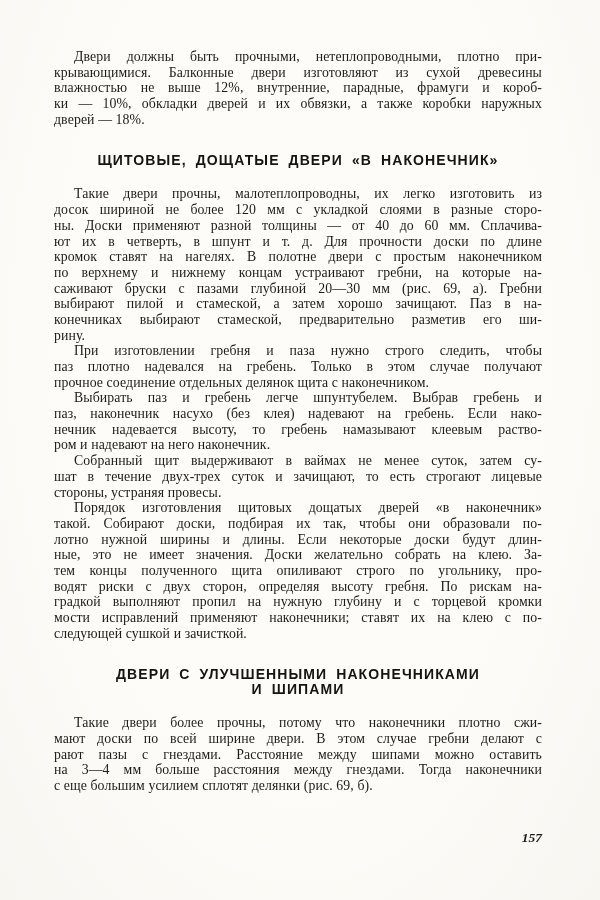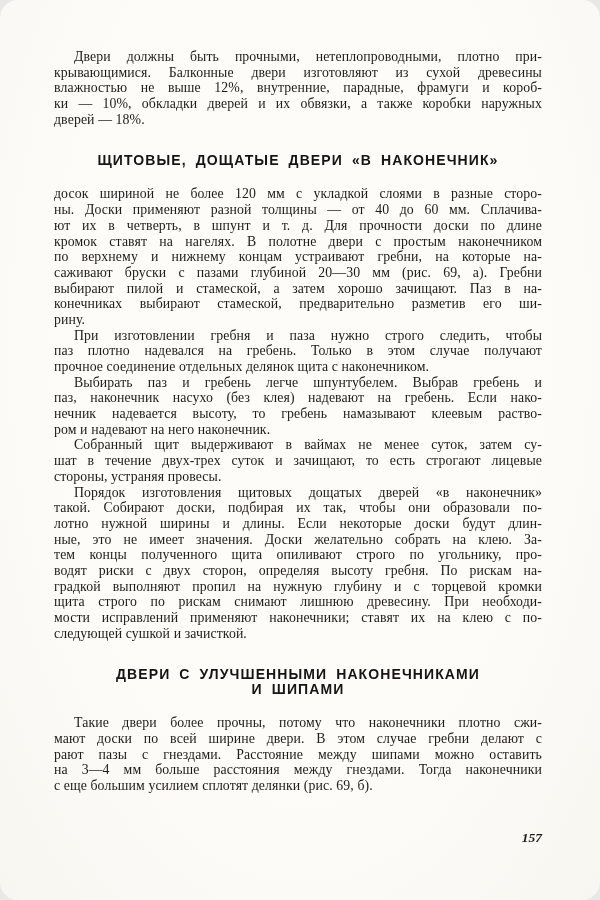--- a/index.html
+++ b/index.html
@@ -11,21 +11,20 @@
     position: relative;
     width: 600px;
     height: 900px;
     margin: 0 auto;
     box-sizing: border-box;
     padding: 49px 58px 10px 54px;
     background: radial-gradient(ellipse at 50% 38%, #fdfcf8 55%, #f7f6f1 100%);
     color: #1d1b18;
     font-family: "Liberation Serif", "DejaVu Serif", serif;
     overflow: hidden;
-    border-radius: 18px;
   }
   .content {
     width: 488px;
   }
   .para {
     margin: 0;
     padding: 0;
   }
   .line {
     font-size: 13.8px;
@@ -75,20 +74,21 @@
         <div class="line first">Двери должны быть прочными, нетеплопроводными, плотно при-</div>
         <div class="line">крывающимися. Балконные двери изготовляют из сухой древесины</div>
         <div class="line">влажностью не выше 12%, внутренние, парадные, фрамуги и короб-</div>
         <div class="line">ки — 10%, обкладки дверей и их обвязки, а также коробки наружных</div>
         <div class="line last">дверей — 18%.</div>
       </div>
       <div class="heading">
         <div class="hline">ЩИТОВЫЕ, ДОЩАТЫЕ ДВЕРИ «В НАКОНЕЧНИК»</div>
       </div>
       <div class="para">
+        <div class="line first">Такие двери прочны, малотеплопроводны, их легко изготовить из</div>
         <div class="line">досок шириной не более 120 мм с укладкой слоями в разные сторо-</div>
         <div class="line">ны. Доски применяют разной толщины — от 40 до 60 мм. Сплачива-</div>
         <div class="line">ют их в четверть, в шпунт и т. д. Для прочности доски по длине</div>
         <div class="line">кромок ставят на нагелях. В полотне двери с простым наконечником</div>
         <div class="line">по верхнему и нижнему концам устраивают гребни, на которые на-</div>
         <div class="line">саживают бруски с пазами глубиной 20—30 мм (рис. 69, а). Гребни</div>
         <div class="line">выбирают пилой и стамеской, а затем хорошо зачищают. Паз в на-</div>
         <div class="line">конечниках выбирают стамеской, предварительно разметив его ши-</div>
         <div class="line last">рину.</div>
       </div>
@@ -109,21 +109,20 @@
         <div class="line last">стороны, устраняя провесы.</div>
       </div>
       <div class="para">
         <div class="line first">Порядок изготовления щитовых дощатых дверей «в наконечник»</div>
         <div class="line">такой. Собирают доски, подбирая их так, чтобы они образовали по-</div>
         <div class="line">лотно нужной ширины и длины. Если некоторые доски будут длин-</div>
         <div class="line">ные, это не имеет значения. Доски желательно собрать на клею. За-</div>
         <div class="line">тем концы полученного щита опиливают строго по угольнику, про-</div>
         <div class="line">водят риски с двух сторон, определяя высоту гребня. По рискам на-</div>
         <div class="line">градкой выполняют пропил на нужную глубину и с торцевой кромки</div>
-        <div class="line">щита строго по рискам снимают лишнюю древесину. При необходи-</div>
         <div class="line">мости исправлений применяют наконечники; ставят их на клею с по-</div>
         <div class="line last">следующей сушкой и зачисткой.</div>
       </div>
       <div class="heading">
         <div class="hline">ДВЕРИ С УЛУЧШЕННЫМИ НАКОНЕЧНИКАМИ</div>
         <div class="hline">И ШИПАМИ</div>
       </div>
       <div class="para">
         <div class="line first">Такие двери более прочны, потому что наконечники плотно сжи-</div>
         <div class="line">мают доски по всей ширине двери. В этом случае гребни делают с</div>

